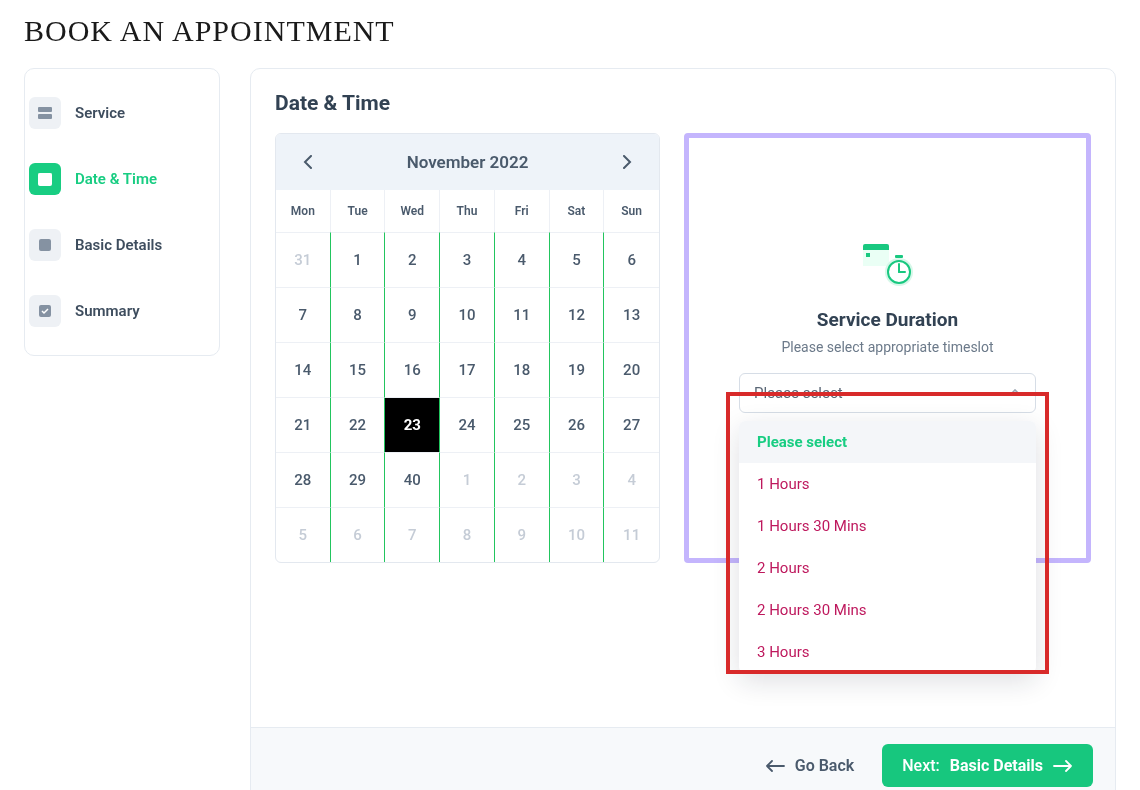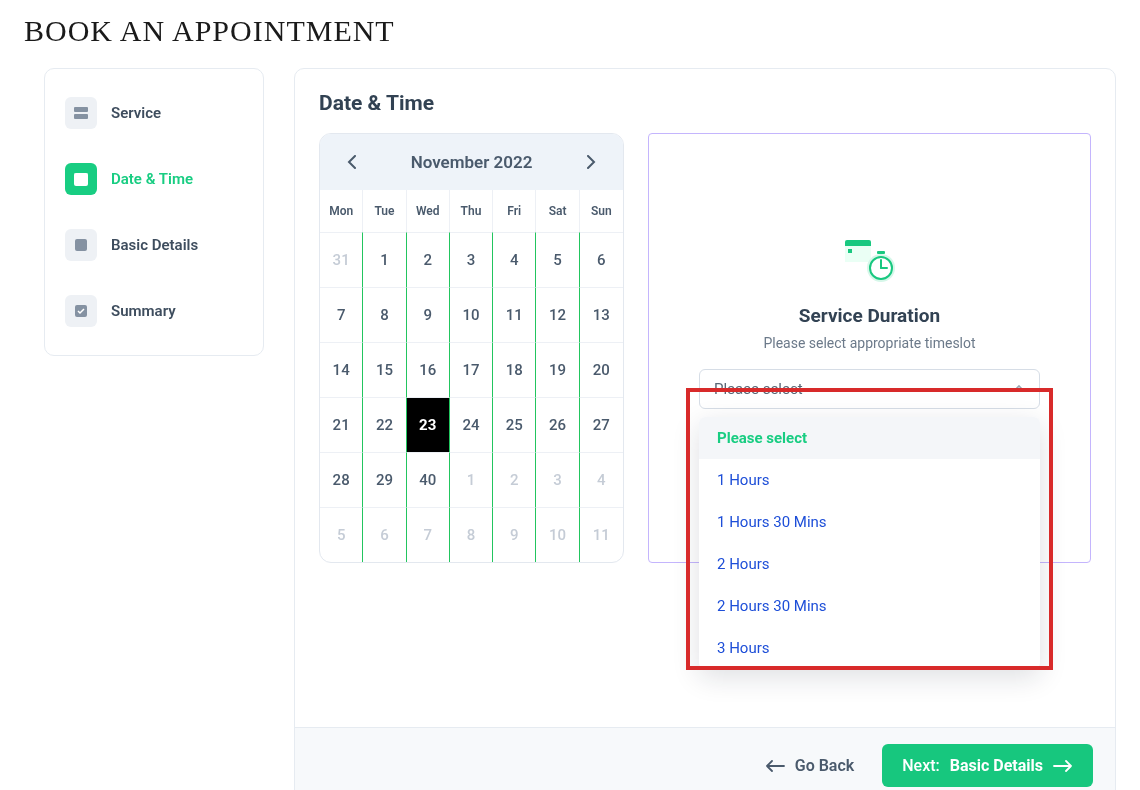--- a/index.html
+++ b/index.html
@@ -16,26 +16,25 @@
     letter-spacing: 1px;
     color: #1a1a1a;
     margin-bottom: 20px;
   }
   .layout {
     display: flex;
     gap: 30px;
     align-items: flex-start;
   }
   .sidebar {
-    width: 220px;
+    width: 196px;
     border: 1px solid #e6ebf1;
     border-radius: 10px;
-    padding: 18px 16px;
+    padding: 18px 0;
     background: #fff;
-    margin-left: 20px;
   }
   .step {
     display: flex;
     align-items: center;
     gap: 14px;
     padding: 10px 4px;
     cursor: pointer;
     color: #3e4d5e;
     font-weight: 600;
     font-size: 15px;
@@ -66,23 +65,23 @@
     font-weight: 700;
     color: #324253;
     padding: 22px 24px 18px;
   }
   .content-grid {
     display: flex;
     gap: 24px;
     padding: 0 24px 24px;
   }
   .calendar {
-    width: 305px;
+    width: 385px;
     border: 1px solid #e3e8ef;
-    border-radius: 12px;
+    border-radius: 6px;
     overflow: hidden;
   }
   .cal-header {
     display: flex;
     align-items: center;
     justify-content: space-between;
     background: #eef3f9;
     padding: 16px 20px;
   }
   .cal-title { font-size: 17px; font-weight: 600; color: #4a5a6c; }
@@ -117,21 +116,21 @@
   .cal-cell.other { color: #c5ccd6; }
   .cal-cell.selected {
     background: #000000;
     color: #fff;
     font-weight: 700;
   }
   .cal-cell:nth-child(7n) { border-right: none; }
 
   .duration-panel {
     flex: 1;
-    border: 1px solid #c4b5fd;
+    border: 5px solid #c4b5fd;
     border-radius: 4px;
     padding: 40px 40px 40px;
     text-align: center;
     position: relative;
     min-height: 400px;
   }
   .duration-icon {
     width: 58px; height: 48px;
     margin: 64px auto 18px;
     position: relative;
@@ -181,21 +180,21 @@
     background: #fff;
     border-radius: 6px;
     box-shadow: 0 8px 28px rgba(20,30,50,0.14);
     z-index: 40;
     overflow: hidden;
     text-align: left;
   }
   .select-opt {
     padding: 12px 18px;
     font-size: 15px;
-    color: #1d4ed8;
+    color: #be185d;
     cursor: pointer;
   }
   .select-opt.active {
     color: #18cd82;
     font-weight: 700;
     background: #f4f6f9;
   }
 
   .footer-bar {
     border-top: 1px solid #e6ebf1;

